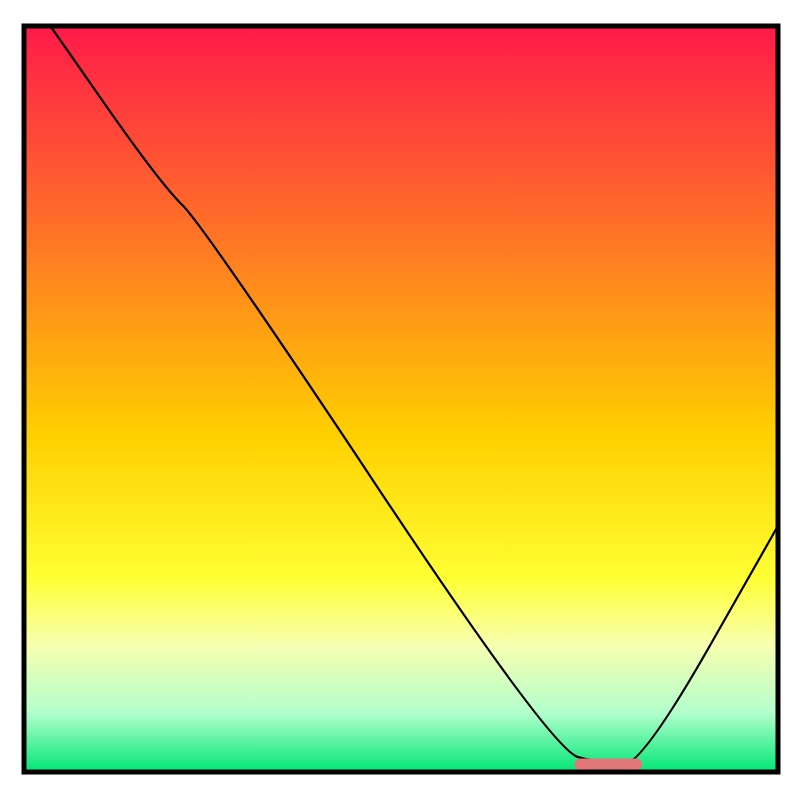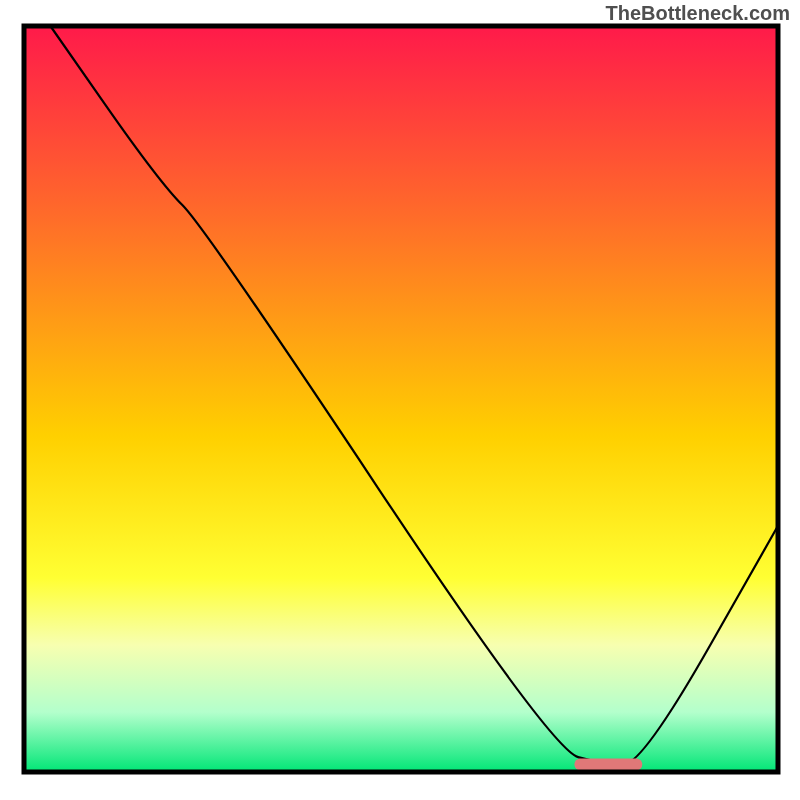--- a/index.html
+++ b/index.html
@@ -28,21 +28,20 @@
     position: absolute;
     left: 0;
     top: 0;
   }
 </style>
 </head>
 <body>
 
 <div class="container">
 
-  <div class="watermark">TheBottleneck.com</div>
 
   <svg class="plot" width="800" height="800" viewBox="0 0 800 800">
 
     <defs>
       <linearGradient id="bg-grad" x1="0" y1="0" x2="0" y2="1">
         <stop id="g0" offset="0%" stop-color="#ff1a4a"></stop>
         <stop id="g1" offset="25%" stop-color="#ff6a2a"></stop>
         <stop id="g2" offset="55%" stop-color="#ffd000"></stop>
         <stop id="g3" offset="74%" stop-color="#ffff33"></stop>
         <stop id="g4" offset="83%" stop-color="#f7ffb0"></stop>

